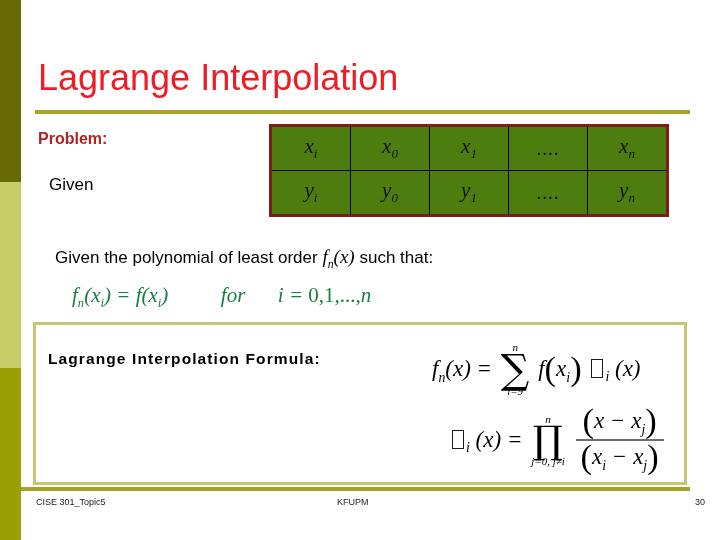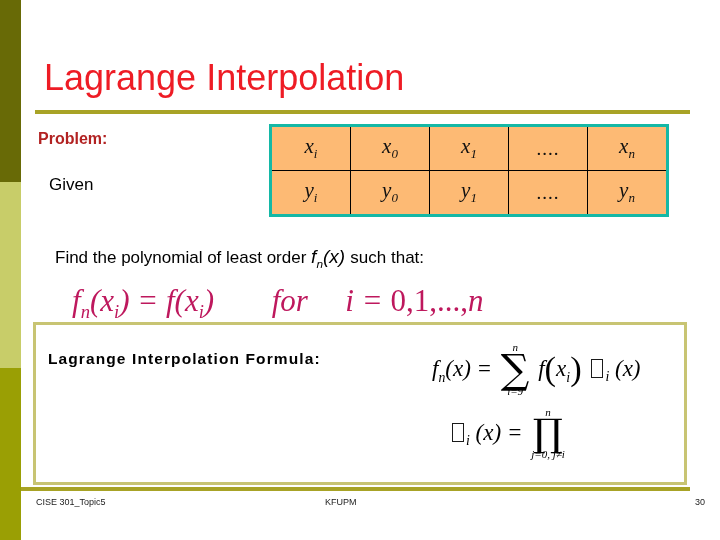--- a/index.html
+++ b/index.html
@@ -39,21 +39,20 @@
   .title {
     position: absolute;
     left: 38px;
     top: 58px;
     font-size: 36px;
     color: #ee1c25;
     font-weight: normal;
     letter-spacing: 0px;
     white-space: nowrap;
     line-height: 1.1;
-    margin-left: 6px;
   }
   .title-rule {
     position: absolute;
     left: 35px;
     top: 110px;
     width: 655px;
     height: 4px;
     background: #a8a326;
   }
 
@@ -77,22 +76,22 @@
     white-space: nowrap;
     margin-top: 16px;
   }
 
   
   .data-table {
     position: absolute;
     left: 269px;
     top: 124px;
     border-collapse: collapse;
-    border: 3px solid #14b8a6;
-    background: #fdba74;
+    border: 3px solid #7f1d1d;
+    background: #4d7c0f;
   }
   .data-table td {
     border: 1px solid #000000;
     width: 78px;
     height: 43px;
     text-align: center;
     vertical-align: middle;
     font-family: "Liberation Serif", serif;
     font-style: italic;
     font-size: 21px;
@@ -112,38 +111,38 @@
   
   .find-line {
     position: absolute;
     left: 55px;
     top: 246px;
     font-size: 17px;
     color: #000000;
     white-space: nowrap;
   }
   .mi {
-    font-family: Liberation Sans, sans-serif;
+    font-family: Liberation Serif, serif;
     font-style: italic;
     color: #000000;
   }
   .mi sub { font-size: 0.62em; }
   .mupright {
     font-family: "Liberation Serif", serif;
     font-style: normal;
   }
 
   .eq-condition {
     position: absolute;
     left: 72px;
     top: 283px;
     font-family: "Liberation Serif", serif;
-    font-size: 31px;
-    font-style: italic;
-    color: #be185d;
+    font-size: 21px;
+    font-style: italic;
+    color: #15803d;
     white-space: nowrap;
   }
   .eq-condition sub { font-size: 0.6em; }
   .eq-gap { display: inline-block; width: 42px; }
   .eq-gap-sm { display: inline-block; width: 22px; }
 
   
   .formula-box {
     position: absolute;
     left: 33px;
@@ -261,21 +260,21 @@
     background: #a8a326;
   }
   .footer-text {
     position: absolute;
     top: 497px;
     font-size: 9px;
     color: #222222;
     white-space: nowrap;
   }
   .footer-left   { left: 36px; }
-  .footer-center { left: 325px; }
+  .footer-center { left: 337px; }
   .footer-right  { left: 695px; }
 </style>
 </head>
 <body>
 
 <div id="slide">
 
   <div class="sidebar">
     <div class="sidebar-seg seg-top" style="background: rgb(104, 106, 6);"></div>
     <div class="sidebar-seg seg-mid" style="background: rgb(200, 205, 105);"></div>
@@ -301,21 +300,21 @@
         <td><span>y</span><sub>i</sub></td>
         <td><span>y</span><sub>0</sub></td>
         <td><span>y</span><sub>1</sub></td>
         <td class="dots">....</td>
         <td><span>y</span><sub>n</sub></td>
       </tr>
     </tbody>
   </table>
 
   <div class="find-line">
-    <span>Find the polynomial of least order</span>
+    <span>Given the polynomial of least order</span>
     <span class="mi" style="font-size:19px;">
       <span>f</span><sub>n</sub><span>(x)</span>
     </span>
     <span>such that:</span>
   </div>
 
   <div class="eq-condition">
     <span><span>f</span><sub>n</sub><span>(</span><span>x</span><sub>i</sub><span>)</span></span>
     <span>=</span>
     <span><span>f</span><span>(</span><span>x</span><sub>i</sub><span>)</span></span>
@@ -343,20 +342,25 @@
 
   <div class="formula-eq2">
     <span class="missing-glyph"></span><sub>i</sub>
     <span>(x)</span>
     <span>=</span>
     <span class="bigop">
       <span class="lim">n</span>
       <span class="glyph prod">∏</span>
       <span class="lim">j=0, j≠i</span>
     </span>
+    <span class="frac">
+      <span class="num"><span class="bigparen">(</span><span>x</span> <span>−</span> <span>x</span><sub>j</sub><span class="bigparen">)</span></span>
+      <span class="bar"></span>
+      <span class="den"><span class="bigparen">(</span><span>x</span><sub>i</sub> <span>−</span> <span>x</span><sub>j</sub><span class="bigparen">)</span></span>
+    </span>
   </div>
 
   <div class="footer-rule" style="background: rgb(168, 163, 38);"></div>
   <div class="footer-text footer-left">CISE 301_Topic5</div>
   <div class="footer-text footer-center">KFUPM</div>
   <div class="footer-text footer-right">30</div>
 
 </div>
 
 </body></html>

